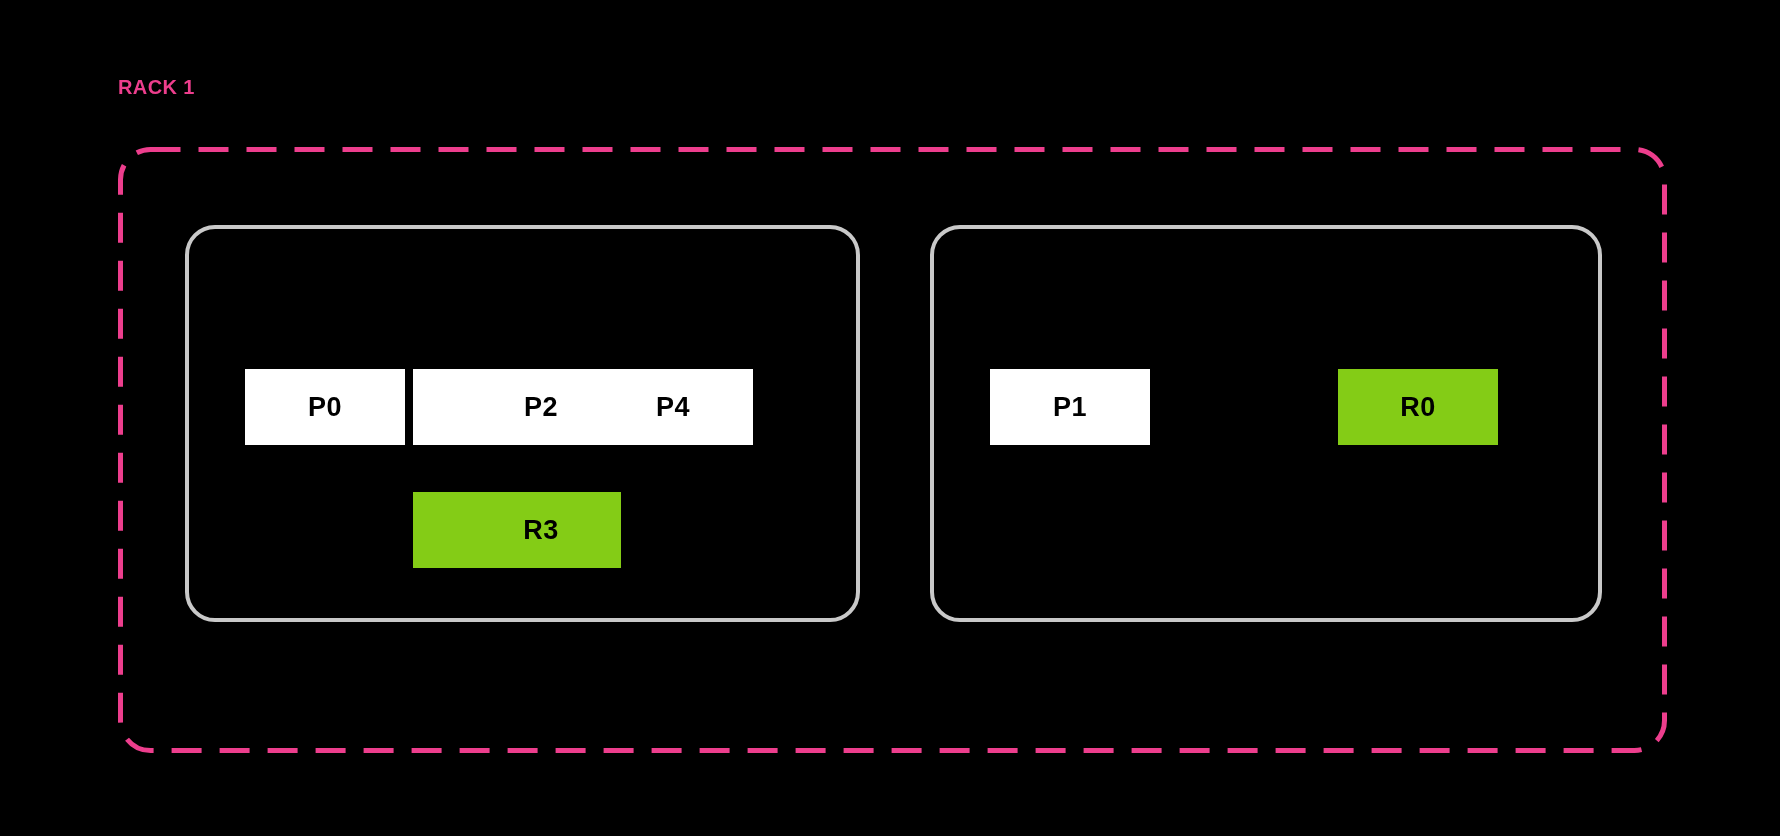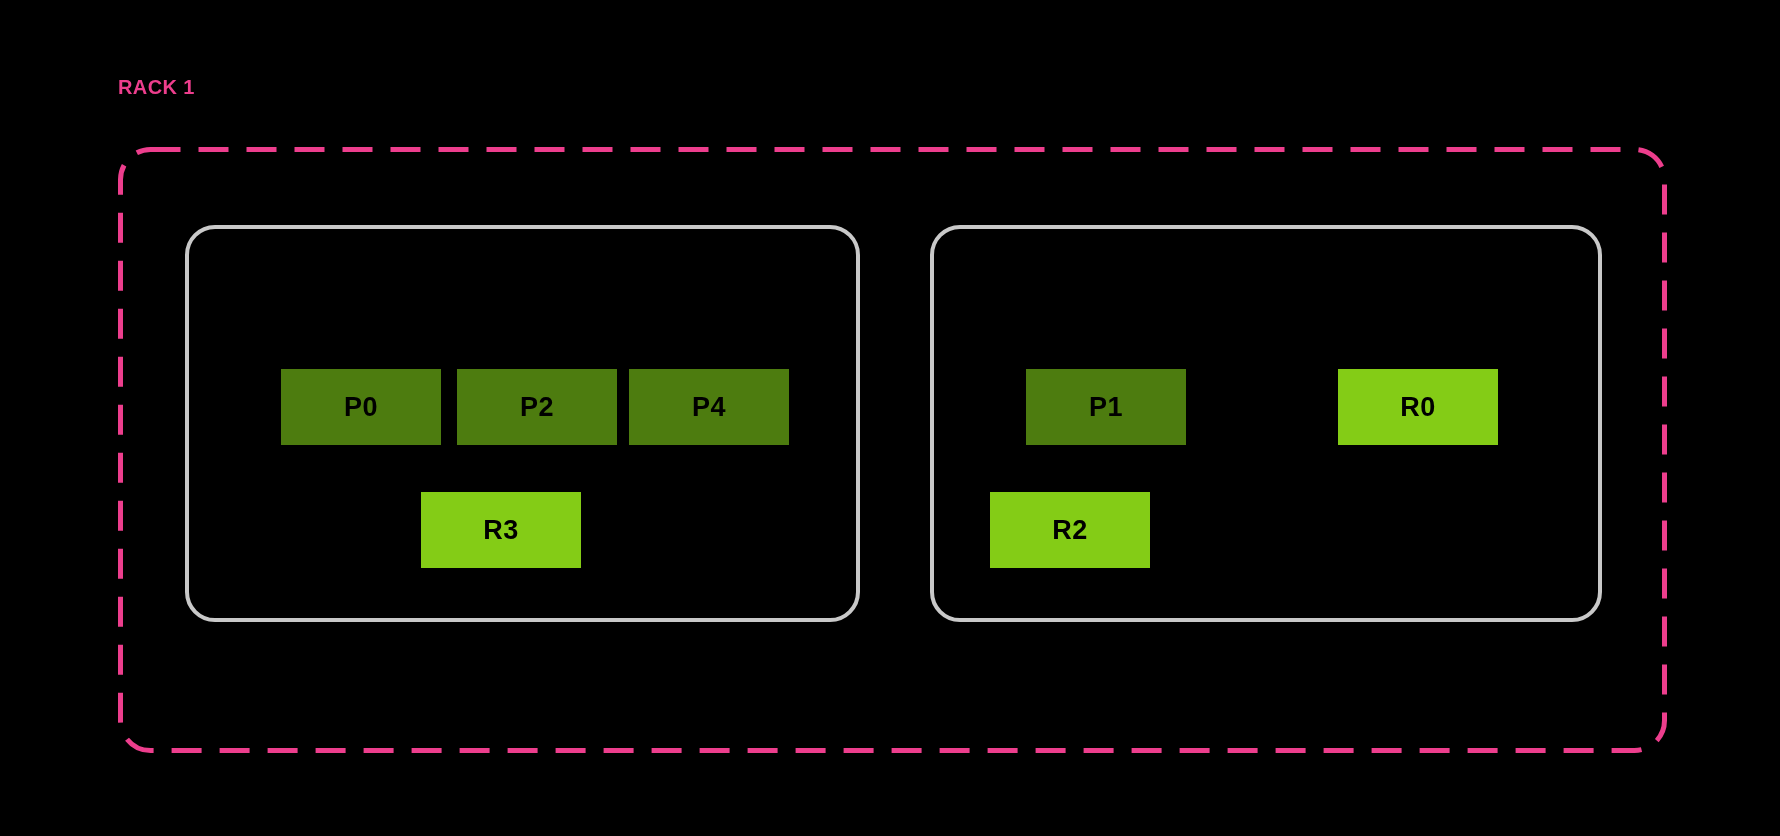--- a/index.html
+++ b/index.html
@@ -79,26 +79,26 @@
     display: flex;
     align-items: center;
     justify-content: center;
     font-size: 27px;
     font-weight: bold;
     color: #000000;
     letter-spacing: 0.5px;
     line-height: 1;
     user-select: none;
   }
-  .slot.primary  { background: #4d7c0f; margin-left: 36px; }
+  .slot.primary  { background: #ffffff; }
   .slot.replica  { background: #84cc16; }
 
   
   .col-0 { left: 56px; }
-  .col-1 { left: 232px; }
+  .col-1 { left: 224px; padding-left: 48px; }
   .col-2 { left: 404px; }
 
   
   .row-0 { top: 140px; }
   .row-1 { top: 263px; }
 </style>
 </head>
 <body>
 
 <div id="canvas">
@@ -117,17 +117,16 @@
       <div class="slot primary row-0 col-1">P2</div>
       <div class="slot primary row-0 col-2">P4</div>
       <div class="slot replica row-1 col-1">R3</div>
     </div>
   </div>
 
   <div class="node" id="node-1">
     <div class="slot-grid">
       <div class="slot primary row-0 col-0">P1</div>
       <div class="slot replica row-0 col-2">R0</div>
-      <div class="slot replica row-1 col-0">R2</div>
     </div>
   </div>
 
 </div>
 
 </body></html>

